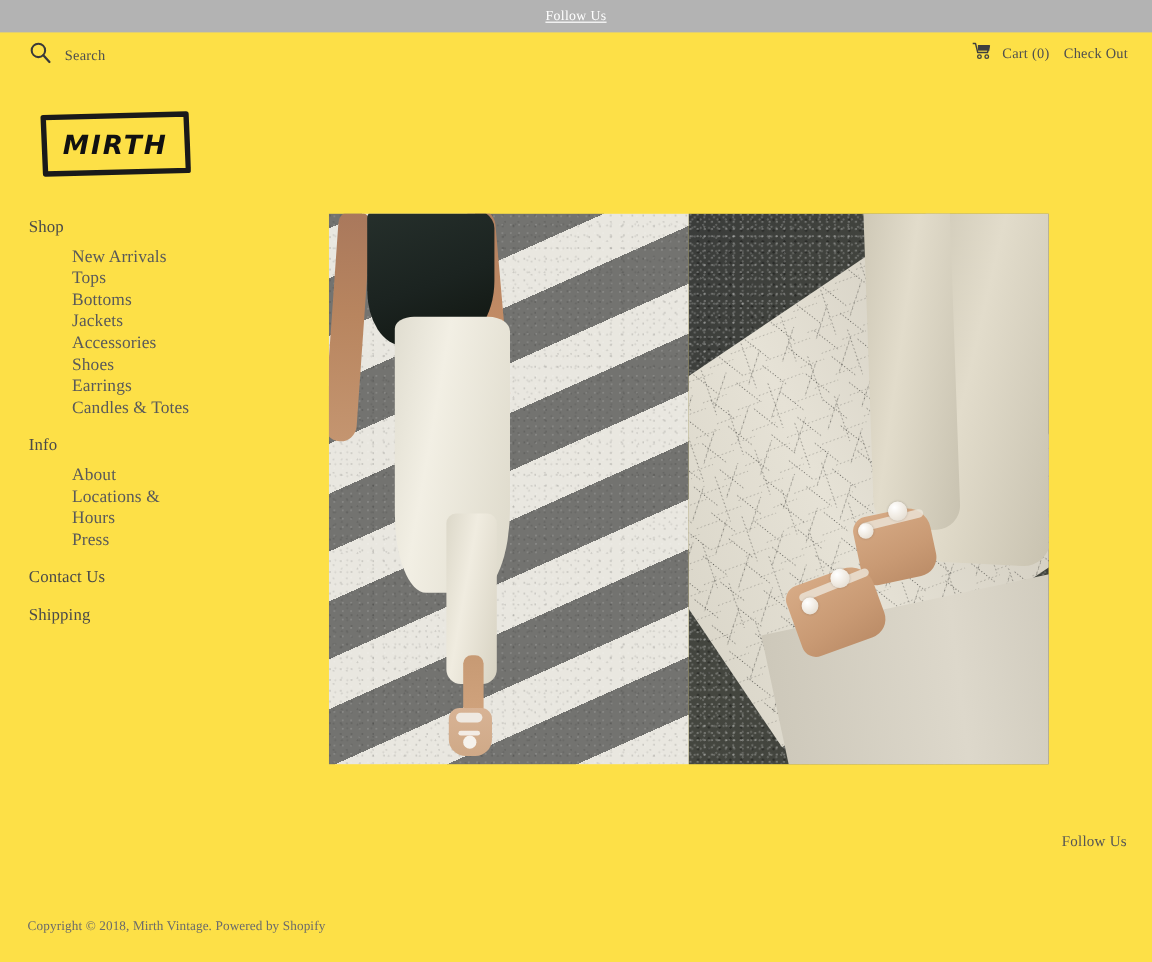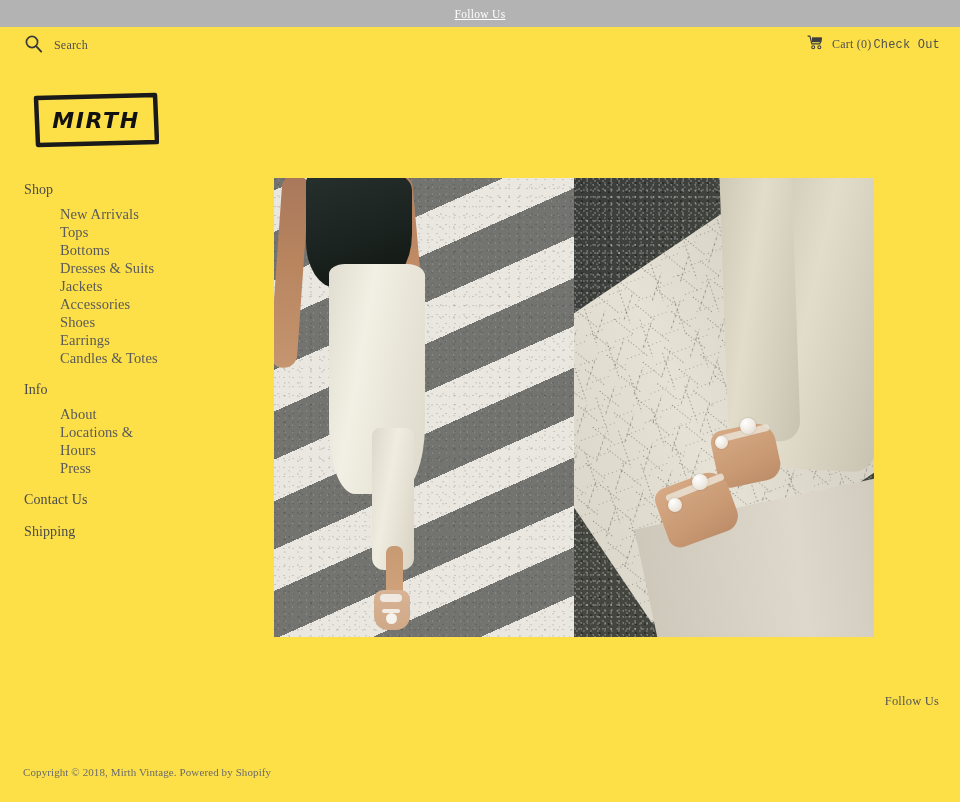--- a/index.html
+++ b/index.html
@@ -57,37 +57,36 @@
   .search-label {
     font-size: 12px;
     color: #4f4f4f;
     letter-spacing: 0.2px;
   }
   .account-group {
     position: absolute;
     right: 20px; top: 8px;
     display: flex;
     align-items: center;
-    gap: 2px;
+    gap: 12px;
   }
   .cart-link {
     display: flex;
     align-items: center;
     gap: 8px;
     font-size: 12px;
     color: #4f4f4f;
     text-decoration: none;
     letter-spacing: 0.2px;
   }
   .checkout-link {
     font-size: 12px;
     color: #4f4f4f;
     text-decoration: none;
     letter-spacing: 0.2px;
-    font-family: Liberation Mono, monospace;
   }
   .icon-cart { display: block; }
 
   
   .logo {
     position: absolute;
     left: 33px; top: 92px;
     width: 126px;
     height: 56px;
     text-align: right;
@@ -355,21 +354,20 @@
   </a>
 
   <nav class="sidebar">
 
     <div class="nav-group">
       <a class="nav-top-link" href="#">Shop</a>
       <div class="nav-sub">
         <a class="nav-sub-link" href="#">New Arrivals</a>
         <a class="nav-sub-link" href="#">Tops</a>
         <a class="nav-sub-link" href="#">Bottoms</a>
-        <a class="nav-sub-link" href="#">Dresses &amp; Suits</a>
         <a class="nav-sub-link" href="#">Jackets</a>
         <a class="nav-sub-link" href="#">Accessories</a>
         <a class="nav-sub-link" href="#">Shoes</a>
         <a class="nav-sub-link" href="#">Earrings</a>
         <a class="nav-sub-link" href="#">Candles &amp; Totes</a>
       </div>
     </div>
 
     <div class="spacer-md"></div>
 

